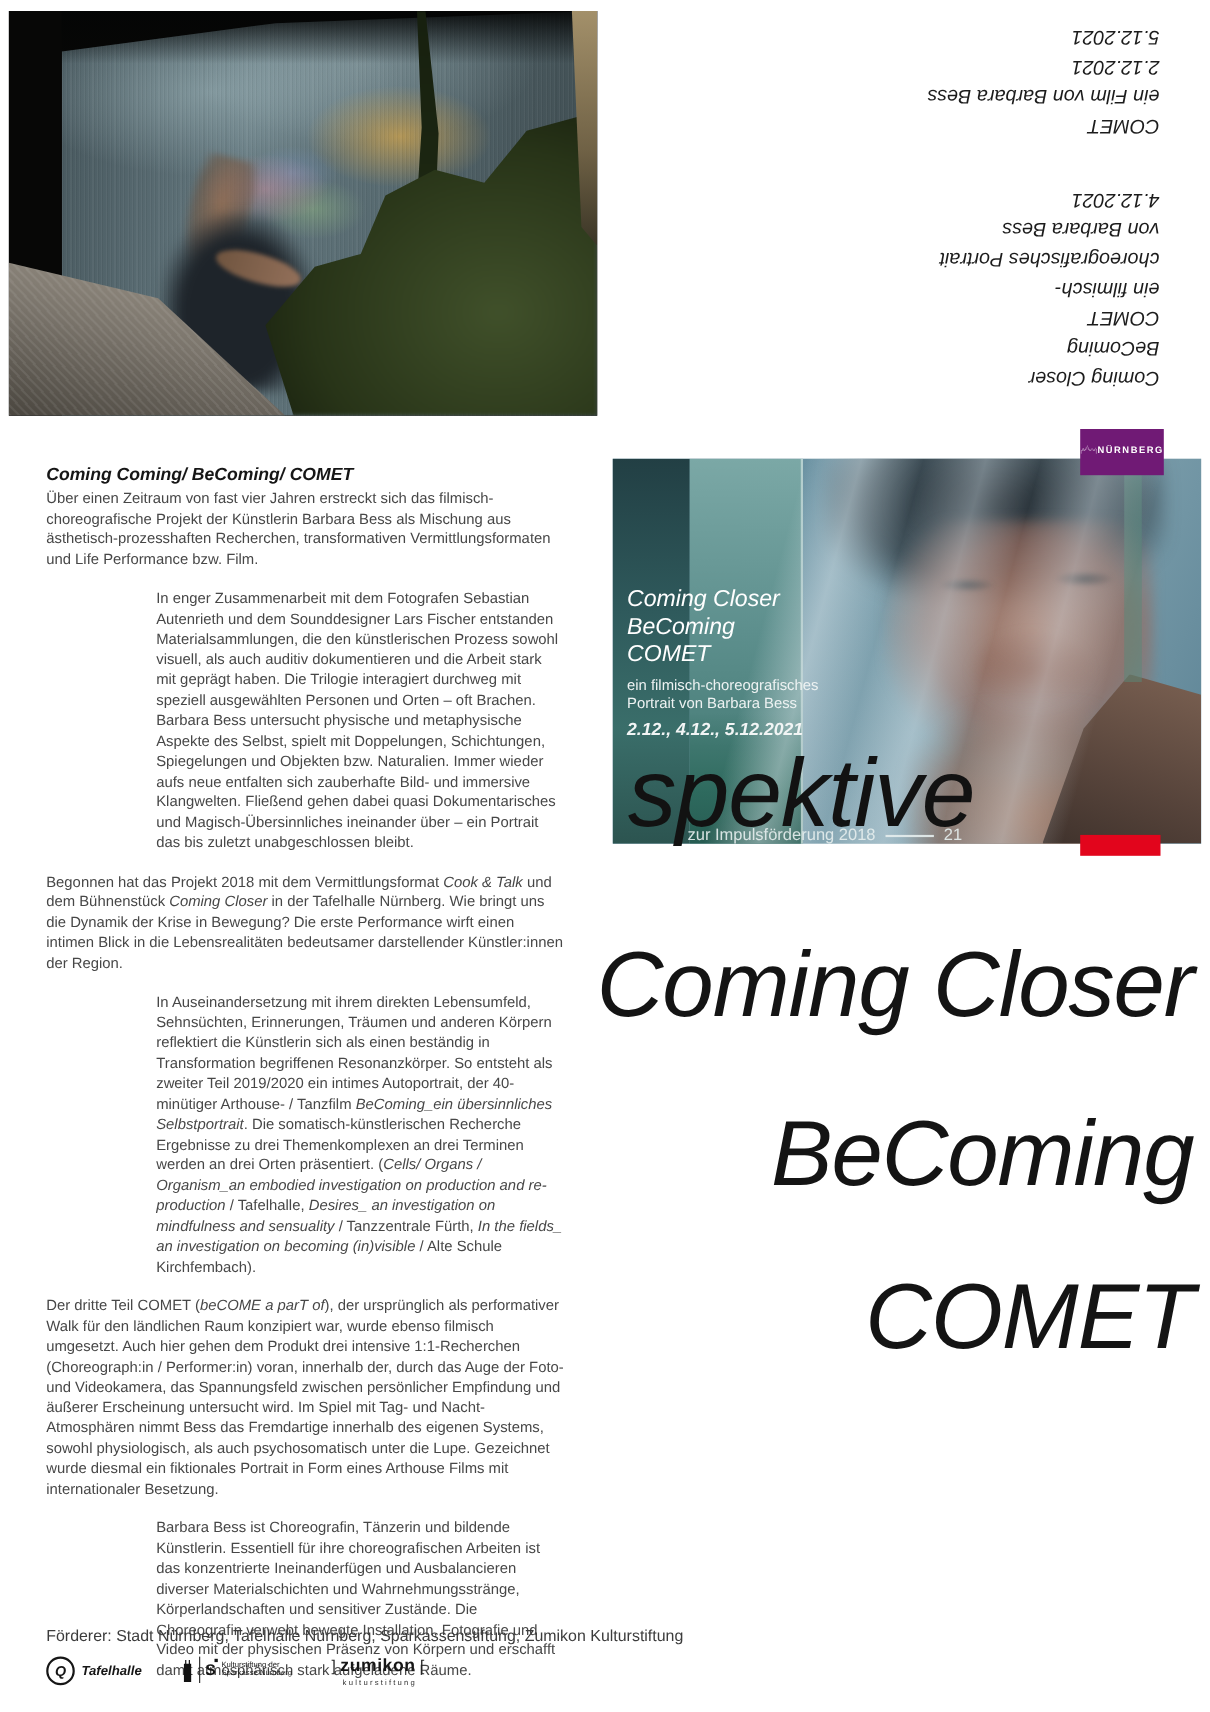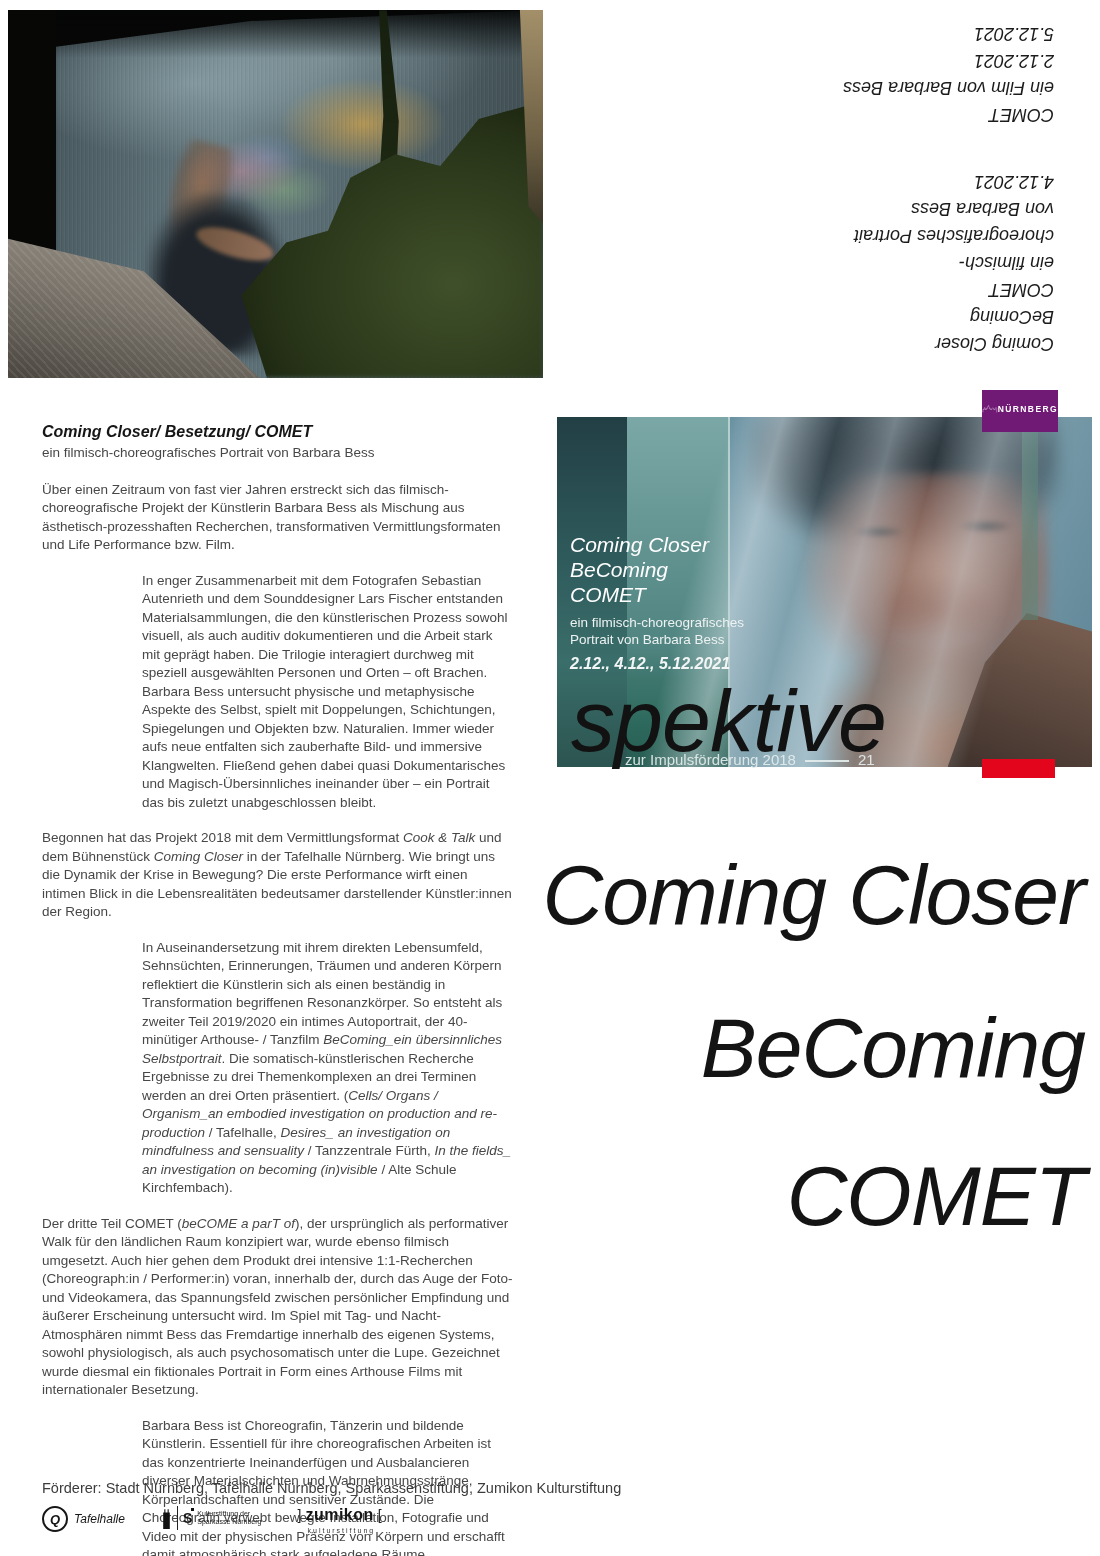--- a/index.html
+++ b/index.html
@@ -116,21 +116,21 @@
   .big-title{position:absolute;right:15px;font-style:italic;color:#141414;
     font-size:84px;line-height:1;letter-spacing:-1px;white-space:nowrap;}
   .bt-1{top:853px;} .bt-2{top:1006px;} .bt-3{top:1154px;}
 
   
   .foerderer{position:absolute;left:42px;top:1480px;font-size:14.5px;color:#3c3c3c;}
   .logos{position:absolute;left:42px;top:1506px;display:flex;align-items:flex-start;gap:36px;color:#161616;}
   .logo-tafelhalle{display:flex;align-items:center;gap:6px;}
   .th-circle{width:22px;height:22px;border:2px solid #161616;border-radius:50%;display:flex;
     align-items:center;justify-content:center;font-style:italic;font-weight:bold;font-size:13px;}
-  .th-label{font-style:italic;font-weight:normal;font-size:12px;}
+  .th-label{font-style:italic;font-weight:bold;font-size:12px;}
   .logo-sparkasse{display:flex;align-items:center;gap:5px;}
   .sk-divider{width:1px;height:24px;background:#222;}
   .sk-s{position:relative;font-weight:bold;font-size:14px;line-height:14px;}
   .sk-s::after{content:'';position:absolute;width:3px;height:3px;background:#111;top:-3px;right:-2px;}
   .sk-text{font-size:7px;line-height:8.5px;color:#222;}
   .logo-zumikon{display:flex;flex-direction:column;}
   .zk-row{display:flex;align-items:baseline;gap:4px;}
   .zk-bracket{font-size:14px;color:#222;font-weight:normal;}
   .zk-name{font-size:16px;font-weight:bold;letter-spacing:.5px;}
   .zk-sub{font-size:7px;letter-spacing:2px;color:#333;margin-top:3px;margin-left:10px;}
@@ -165,22 +165,21 @@
     </div>
     <div class="bc-block">
       <div>COMET</div>
       <div>ein Film von Barbara Bess</div>
       <div>2.12.2021</div>
       <div>5.12.2021</div>
     </div>
   </div>
 
   <div class="article">
-    <h1>Coming Closer/ Besetzung/ COMET</h1>
-    <div class="subtitle">ein filmisch-choreografisches Portrait von Barbara Bess</div>
+    <h1>Coming Coming/ BeComing/ COMET</h1>
     <p><span>Über einen Zeitraum von fast vier Jahren erstreckt sich das filmisch-choreografische Projekt der Künstlerin Barbara Bess als Mischung aus ästhetisch-prozesshaften Recherchen, transformativen Vermittlungsformaten und Life Performance bzw. Film.</span></p>
     <p class="indent"><span>In enger Zusammenarbeit mit dem Fotografen Sebastian Autenrieth und dem Sounddesigner Lars Fischer entstanden Materialsammlungen, die den künstlerischen Prozess sowohl visuell, als auch auditiv dokumentieren und die Arbeit stark mit geprägt haben. Die Trilogie interagiert durchweg mit speziell ausgewählten Personen und Orten – oft Brachen. Barbara Bess untersucht physische und metaphysische Aspekte des Selbst, spielt mit Doppelungen, Schichtungen, Spiegelungen und Objekten bzw. Naturalien. Immer wieder aufs neue entfalten sich zauberhafte Bild- und immersive Klangwelten. Fließend gehen dabei quasi Dokumentarisches und Magisch-Übersinnliches ineinander über – ein Portrait das bis zuletzt unabgeschlossen bleibt.</span></p>
     <p><span>Begonnen hat das Projekt 2018 mit dem Vermittlungsformat </span><i>Cook &amp; Talk</i><span> und dem Bühnenstück </span><i>Coming Closer</i><span> in der Tafelhalle Nürnberg. Wie bringt uns die Dynamik der Krise in Bewegung? Die erste Performance wirft einen intimen Blick in die Lebensrealitäten bedeutsamer darstellender Künstler:innen der Region.</span></p>
     <p class="indent"><span>In Auseinandersetzung mit ihrem direkten Lebensumfeld, Sehnsüchten, Erinnerungen, Träumen und anderen Körpern reflektiert die Künstlerin sich als einen beständig in Transformation begriffenen Resonanzkörper. So entsteht als zweiter Teil 2019/2020 ein intimes Autoportrait, der 40-minütiger Arthouse- / Tanzfilm </span><i>BeComing_ein übersinnliches Selbstportrait</i><span>. Die somatisch-künstlerischen Recherche Ergebnisse zu drei Themenkomplexen an drei Terminen werden an drei Orten präsentiert. (</span><i>Cells/ Organs / Organism_an embodied investigation on production and re- production</i><span> / Tafelhalle, </span><i>Desires_ an investigation on mindfulness and sensuality</i><span> / Tanzzentrale Fürth, </span><i>In the fields_ an investigation on becoming (in)visible</i><span> / Alte Schule Kirchfembach).</span></p>
     <p><span>Der dritte Teil COMET (</span><i>beCOME a parT of</i><span>), der ursprünglich als performativer Walk für den ländlichen Raum konzipiert war, wurde ebenso filmisch umgesetzt. Auch hier gehen dem Produkt drei intensive 1:1-Recherchen (Choreograph:in / Performer:in) voran, innerhalb der, durch das Auge der Foto- und Videokamera, das Spannungsfeld zwischen persönlicher Empfindung und äußerer Erscheinung untersucht wird. Im Spiel mit Tag- und Nacht- Atmosphären nimmt Bess das Fremdartige innerhalb des eigenen Systems, sowohl physiologisch, als auch psychosomatisch unter die Lupe. Gezeichnet wurde diesmal ein fiktionales Portrait in Form eines Arthouse Films mit internationaler Besetzung.</span></p>
     <p class="indent"><span>Barbara Bess ist Choreografin, Tänzerin und bildende Künstlerin. Essentiell für ihre choreografischen Arbeiten ist das konzentrierte Ineinanderfügen und Ausbalancieren diverser Materialschichten und Wahrnehmungsstränge, Körperlandschaften und sensitiver Zustände. Die Choreografin verwebt bewegte Installation, Fotografie und Video mit der physischen Präsenz von Körpern und erschafft damit atmosphärisch stark aufgeladene Räume.</span></p>
 
   </div>
 
   <div class="poster">

